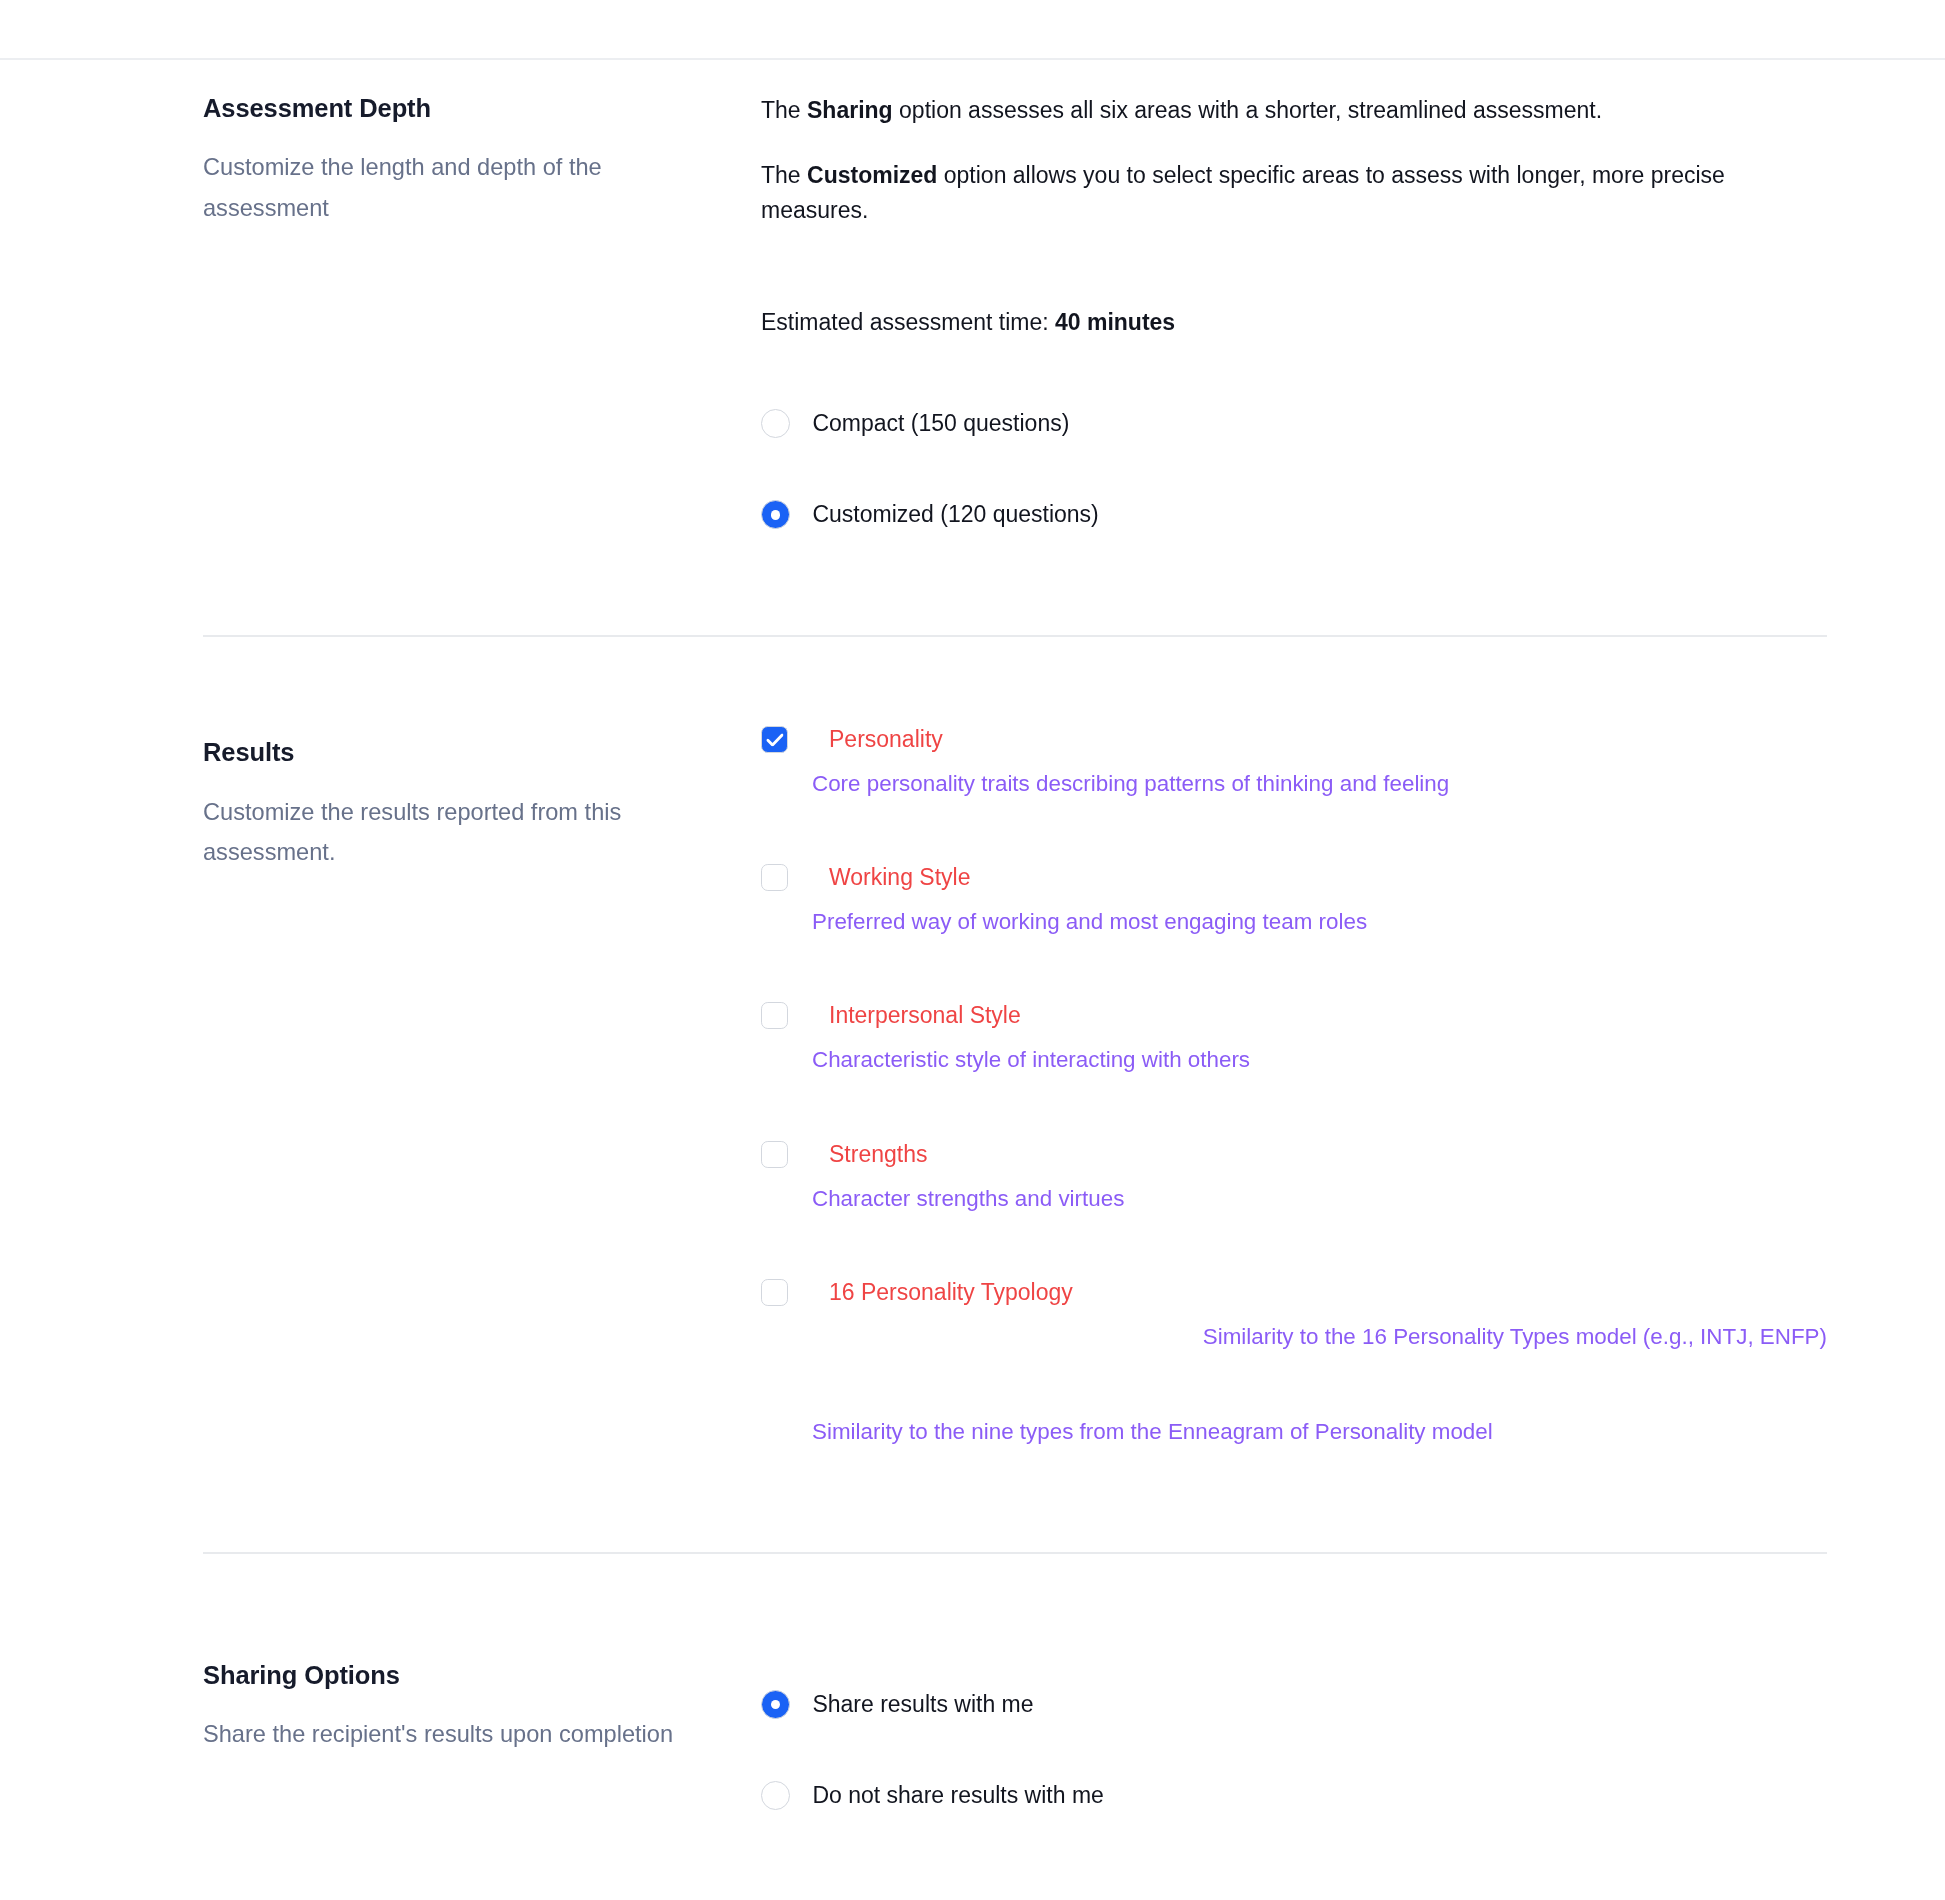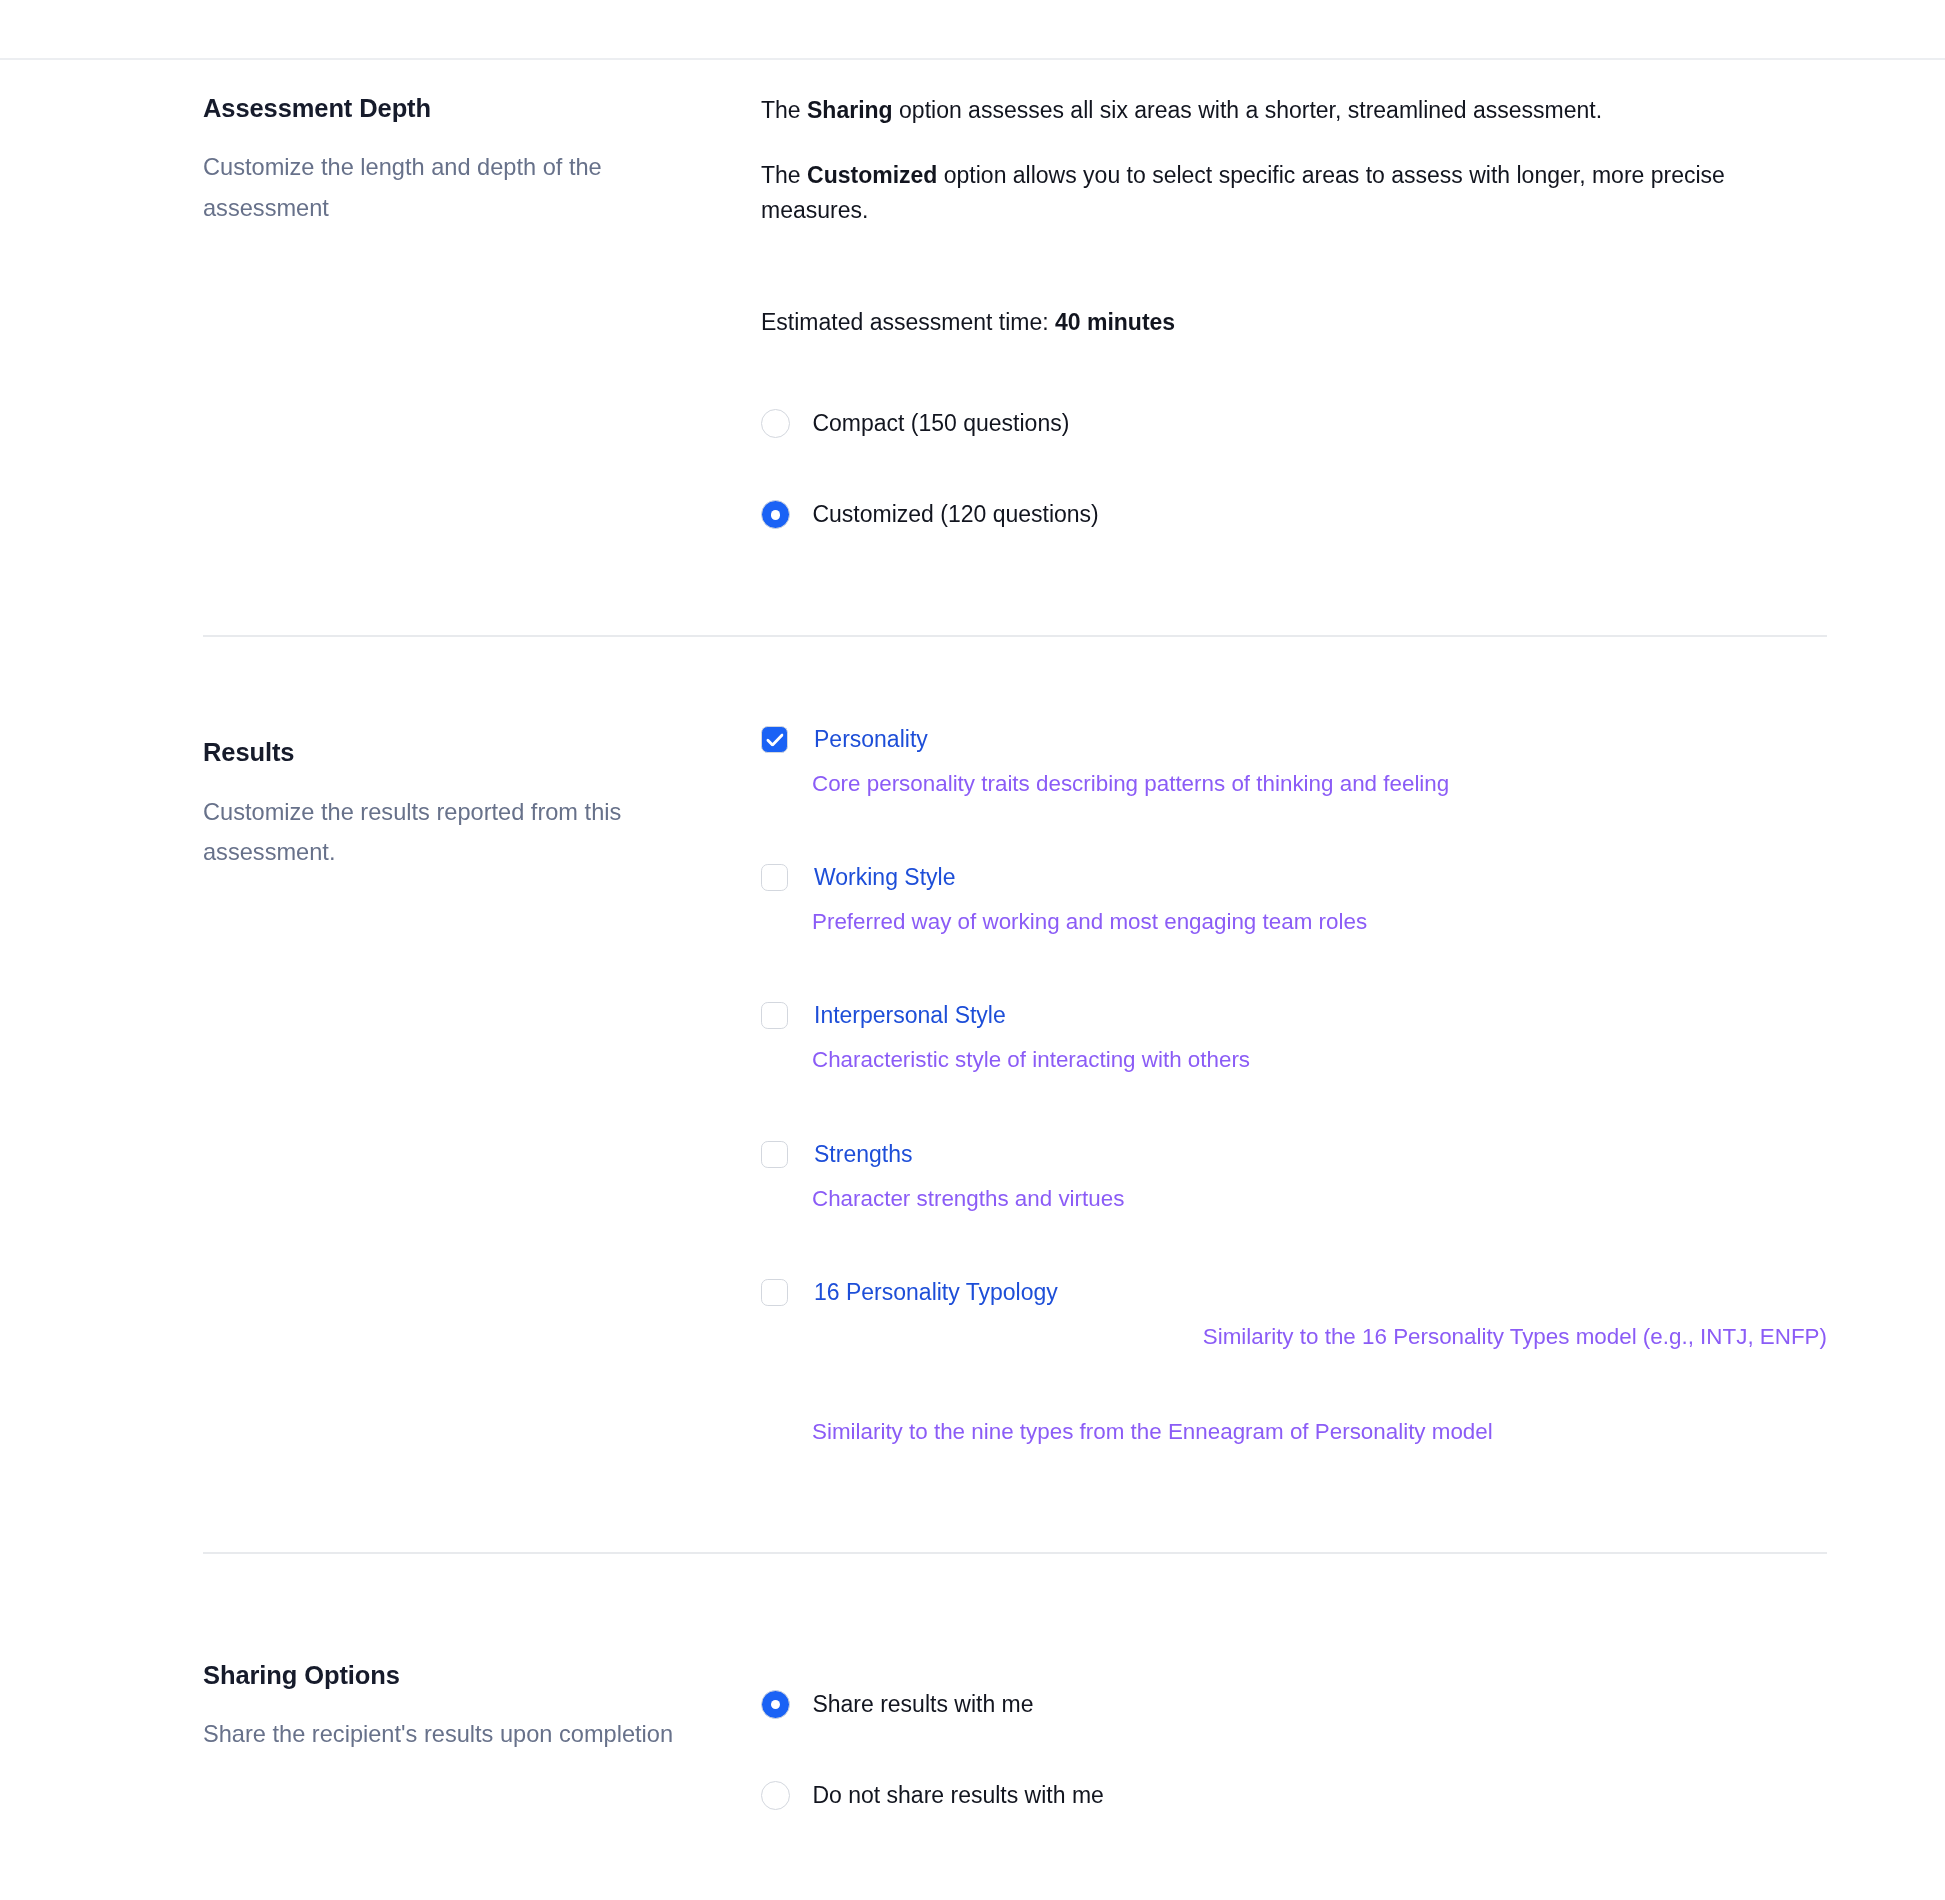--- a/index.html
+++ b/index.html
@@ -153,22 +153,22 @@
   }
   .checkbox.checked svg {
     position: absolute;
     left: 50%;
     top: 50%;
     transform: translate(-50%, -50%);
   }
 
   .check-label {
     font-size: 23px;
-    color: #1d4ed8;
-    margin-left: 26px;
+    color: #ef4444;
+    margin-left: 41px;
     line-height: 1;
   }
 
   .check-desc {
     font-size: 22.4px;
     color: #8b5cf6;
     margin: 16px 0 0 51px;
     line-height: 1.3;
   }
 

